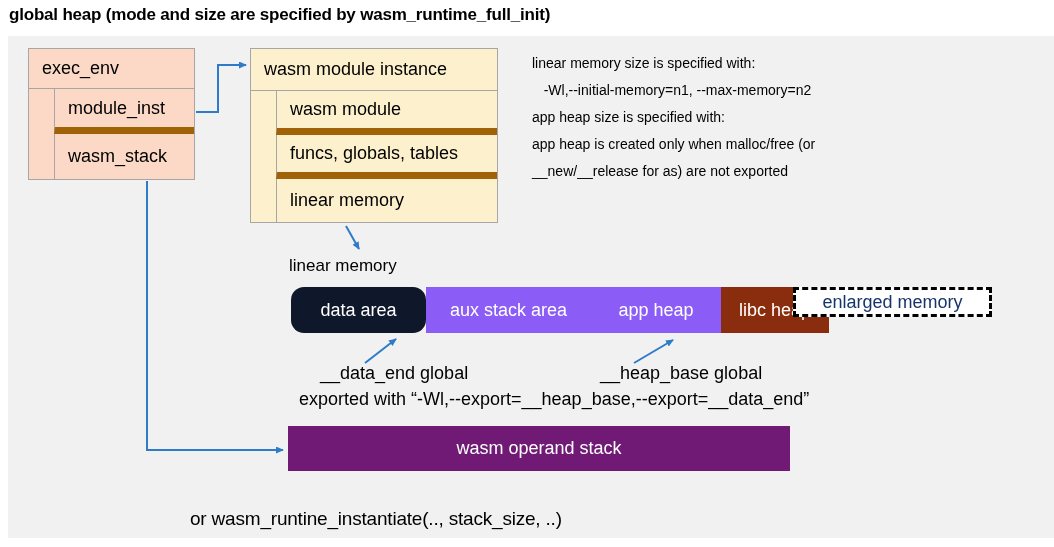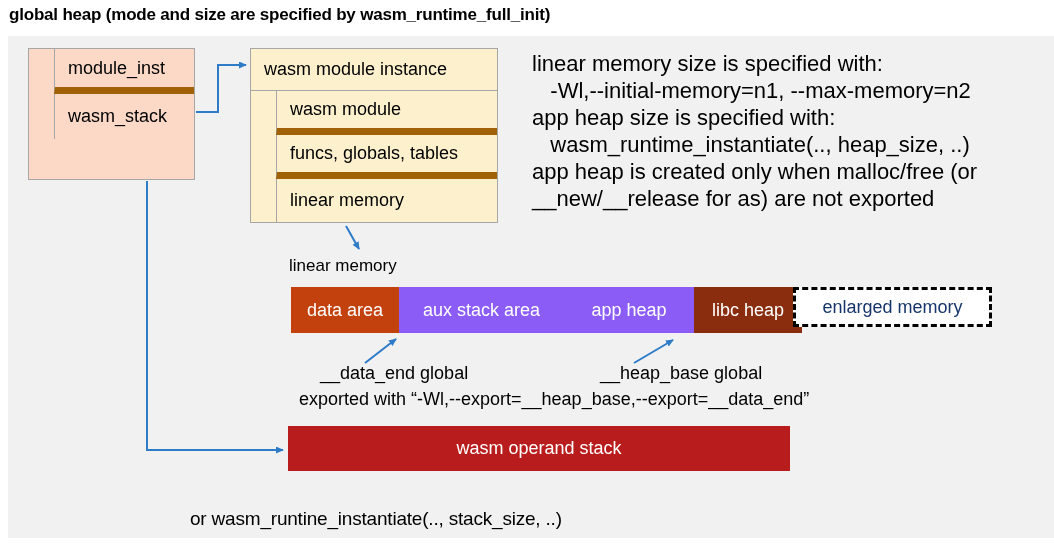--- a/index.html
+++ b/index.html
@@ -14,86 +14,86 @@
   
   .struct { position:absolute; border:1px solid #a6a6a6; box-sizing:border-box; }
   .struct-pink { background:#fbd9c6; }
   .struct-yellow { background:#fcf0cd; }
   .struct-header { display:flex; align-items:center; padding-left:13px; font-size:18px; border-bottom:1px solid #a6a6a6; box-sizing:border-box; }
   .struct-children { margin-left:25px; }
   .struct-child { display:flex; align-items:center; padding-left:13px; font-size:18px; border-left:1px solid #a6a6a6; border-bottom:7px solid #a16207; box-sizing:border-box; }
   .struct-child:last-child { border-bottom:none; }
 
   
-  .notes { position:absolute; left:532px; top:50px; font-size:22px; line-height:27px; }
+  .notes { position:absolute; left:532px; top:50px; font-size:14px; line-height:27px; }
   .notes div { white-space:pre; }
 
   .lm-label { position:absolute; left:289px; top:256px; font-size:17px; }
 
   
   .membar { position:absolute; left:291px; top:287px; height:46px; display:flex; }
   .seg { display:flex; align-items:center; justify-content:center; color:#fff; font-size:18px; box-sizing:border-box; }
-  .seg-data { width:108px; background:#c2410c; }
+  .seg-data { width:135px; background:#0f172a;border-radius:13px; }
   .seg-aux  { width:165px; background:#8b5cf6; }
   .seg-app  { width:130px; background:#8b5cf6; }
   .seg-libc { width:108px; background:#8a2d0e; }
   .seg-enlarged {
-    position:absolute; left:793px; top:287px; width:199px; height:40px;
+    position:absolute; left:793px; top:287px; width:199px; height:30px;
     background:#ffffff; border:3px dashed #000; box-sizing:border-box;
     display:flex; align-items:center; justify-content:center;
     color:#17356b; font-size:18px;
   }
 
   .ann { position:absolute; font-size:18px; }
   .ann-data-end { left:320px; top:363px; }
   .ann-heap-base { left:600px; top:363px; }
   .ann-exported { left:299px; top:389px; }
 
   
   .opstack {
     position:absolute; left:288px; top:426px; width:502px; height:45px;
-    background:#b91c1c; color:#fff; font-size:18px;
+    background:#701a75; color:#fff; font-size:18px;
     display:flex; align-items:center; justify-content:center;
   }
   .bottom-note { position:absolute; font-size:19px; letter-spacing:-0.2px; }
   .bottom-note-1 { left:190px; top:482px; }
   .bottom-note-2 { left:190px; top:508px; }
 
   .arrows { position:absolute; left:0; top:0; width:1054px; height:547px; pointer-events:none; }
 </style>
 </head>
 <body>
 
 <div class="canvas">
 
   <div class="panel"></div>
 
   <div class="page-title">global heap (mode and size are specified by wasm_runtime_full_init)</div>
 
   <div class="struct struct-pink" style="left:28px; top:48px; width:167px; height:132px;">
+    <div class="struct-header" style="height:40px;">exec_env</div>
     <div class="struct-children">
       <div class="struct-child" style="height:45px;">module_inst</div>
       <div class="struct-child" style="height:45px;">wasm_stack</div>
     </div>
   </div>
 
   <div class="struct struct-yellow" style="left:250px; top:48px; width:248px; height:175px;">
     <div class="struct-header" style="height:42px;text-align:center;">wasm module instance</div>
     <div class="struct-children">
       <div class="struct-child" style="height:44px;">wasm module</div>
       <div class="struct-child" style="height:44px;">funcs, globals, tables</div>
       <div class="struct-child" style="height:43px;">linear memory</div>
     </div>
   </div>
 
   <div class="notes">
     <div>linear memory size is specified with:</div>
     <div>   -Wl,--initial-memory=n1, --max-memory=n2</div>
     <div>app heap size is specified with:</div>
-    <div>   wasm_runtime_instantiate(.., heap_size, ..)</div>
     <div>app heap is created only when malloc/free (or</div>
     <div>__new/__release for as) are not exported</div>
   </div>
 
   <div class="lm-label">linear memory</div>
 
   <div class="membar">
     <div class="seg seg-data">data area</div>
     <div class="seg seg-aux">aux stack area</div>
     <div class="seg seg-app">app heap</div>

